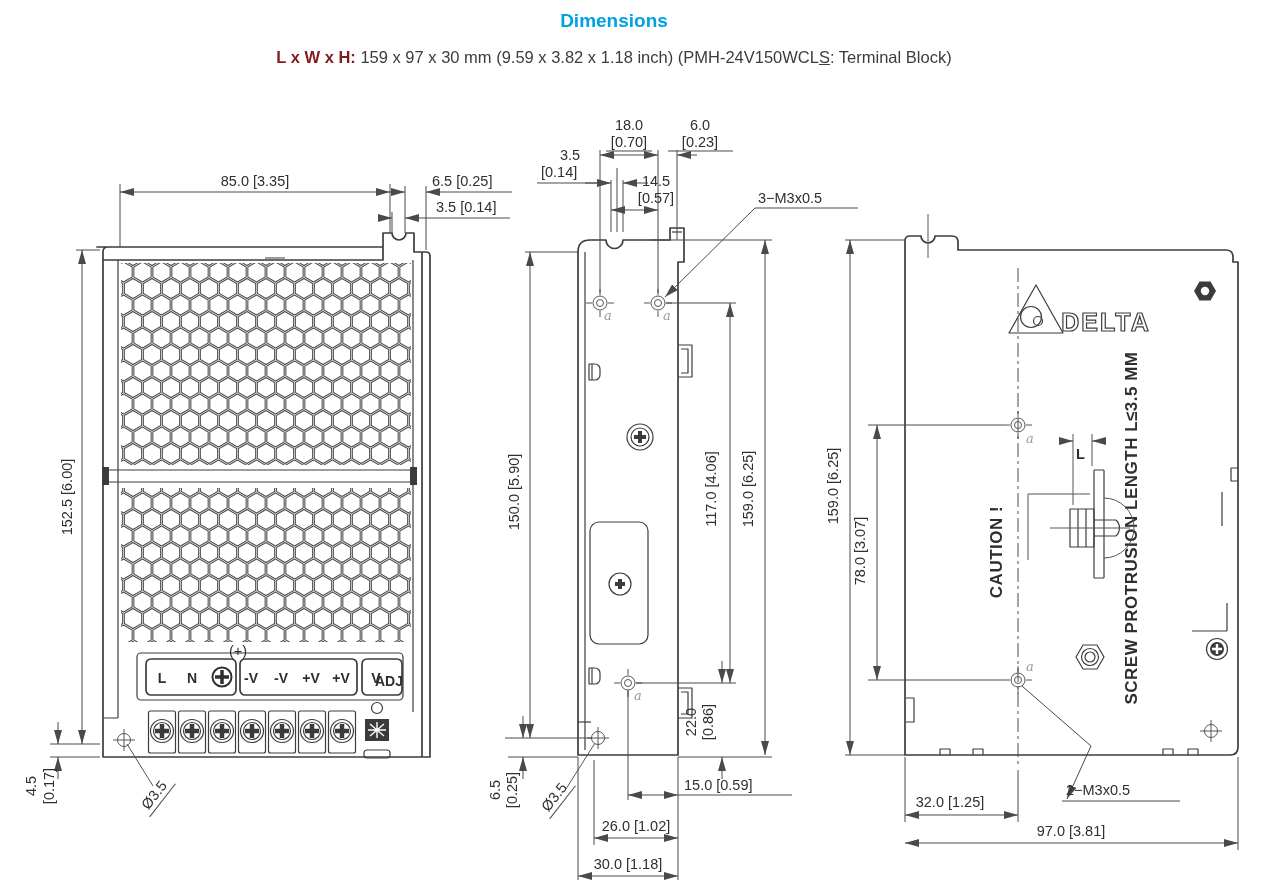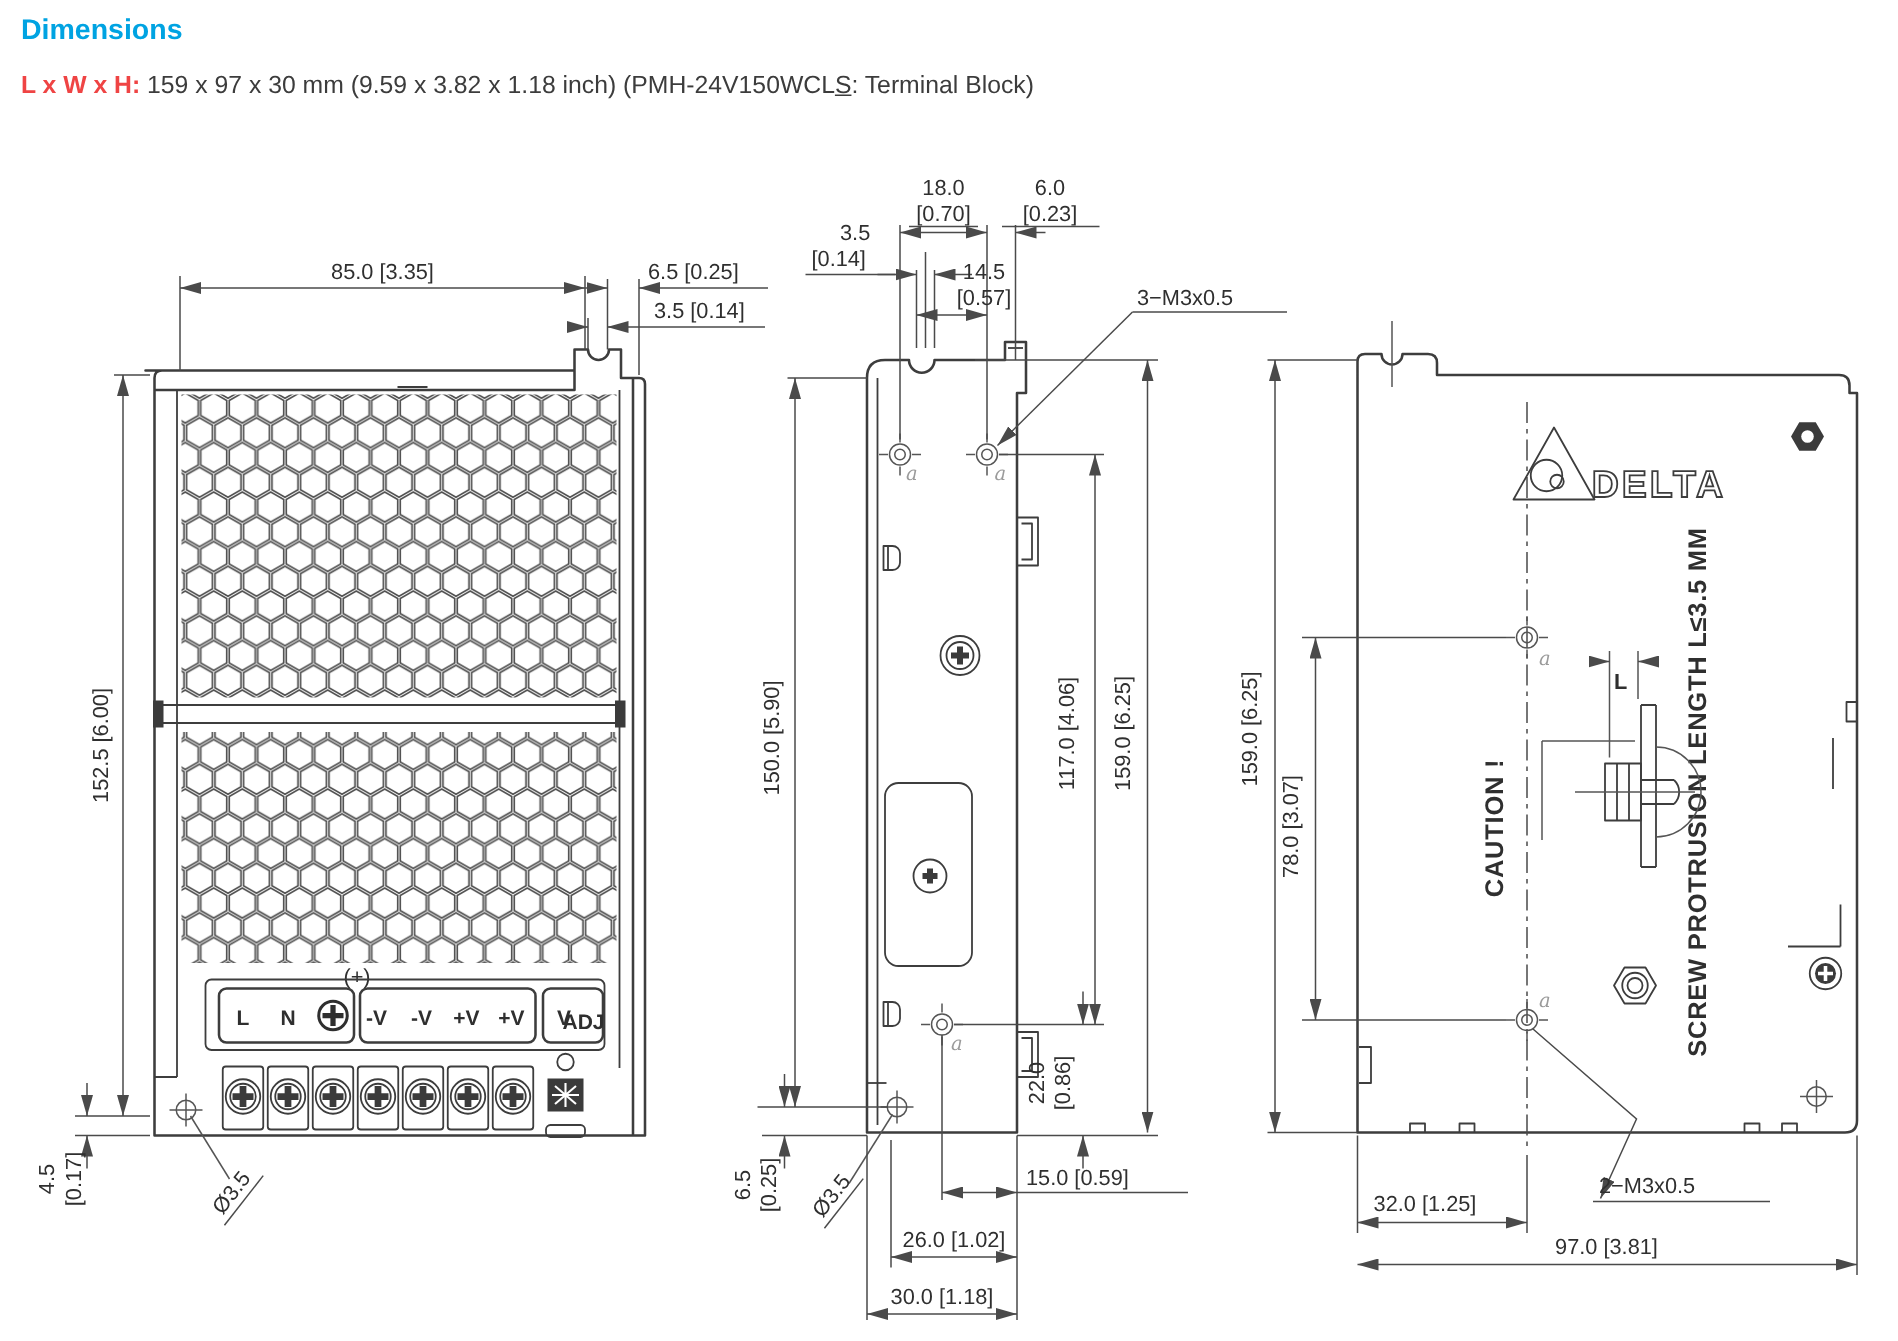--- a/index.html
+++ b/index.html
@@ -1,21 +1,21 @@
 <!DOCTYPE html>
 <html><head>
 <meta charset="utf-8">
 <style>
   html,body{margin:0;padding:0;background:#ffffff;width:1265px;height:894px;overflow:hidden;
             font-family:"Liberation Sans",sans-serif;}
-  .page{position:relative;width:1170px;height:894px;background:#fff;}
+  .page{position:relative;width:1170px;height:894px;background:#fff;text-align:center;}
   .header{position:absolute;left:14px;top:4px;width:1200px;}
   .header h1{color:#00a3e2;font-size:19px;margin:6px 0 16px 0;letter-spacing:0;}
   .header p{font-size:16.5px;color:#3c3c3c;margin:0;}
-  .header p b{color:#ef4444;}
+  .header p b{color:#7f1d1d;}
   .u{text-decoration:underline;}
   svg{position:absolute;left:0;top:0;}
   
   .ol{fill:none;stroke:#3d3d3d;stroke-width:1.7;stroke-linejoin:round;stroke-linecap:round;}
   .ol2{fill:none;stroke:#3d3d3d;stroke-width:1.2;stroke-linejoin:round;}
   .thin{fill:none;stroke:#555;stroke-width:1;}
   .dim{fill:none;stroke:#4a4a4a;stroke-width:1;}
   .cl{fill:none;stroke:#4a4a4a;stroke-width:1;stroke-dasharray:14 4 3 4;}
   .dimt{font-size:14.5px;fill:#2f2f2f;}
   .ctr{text-anchor:middle;}

